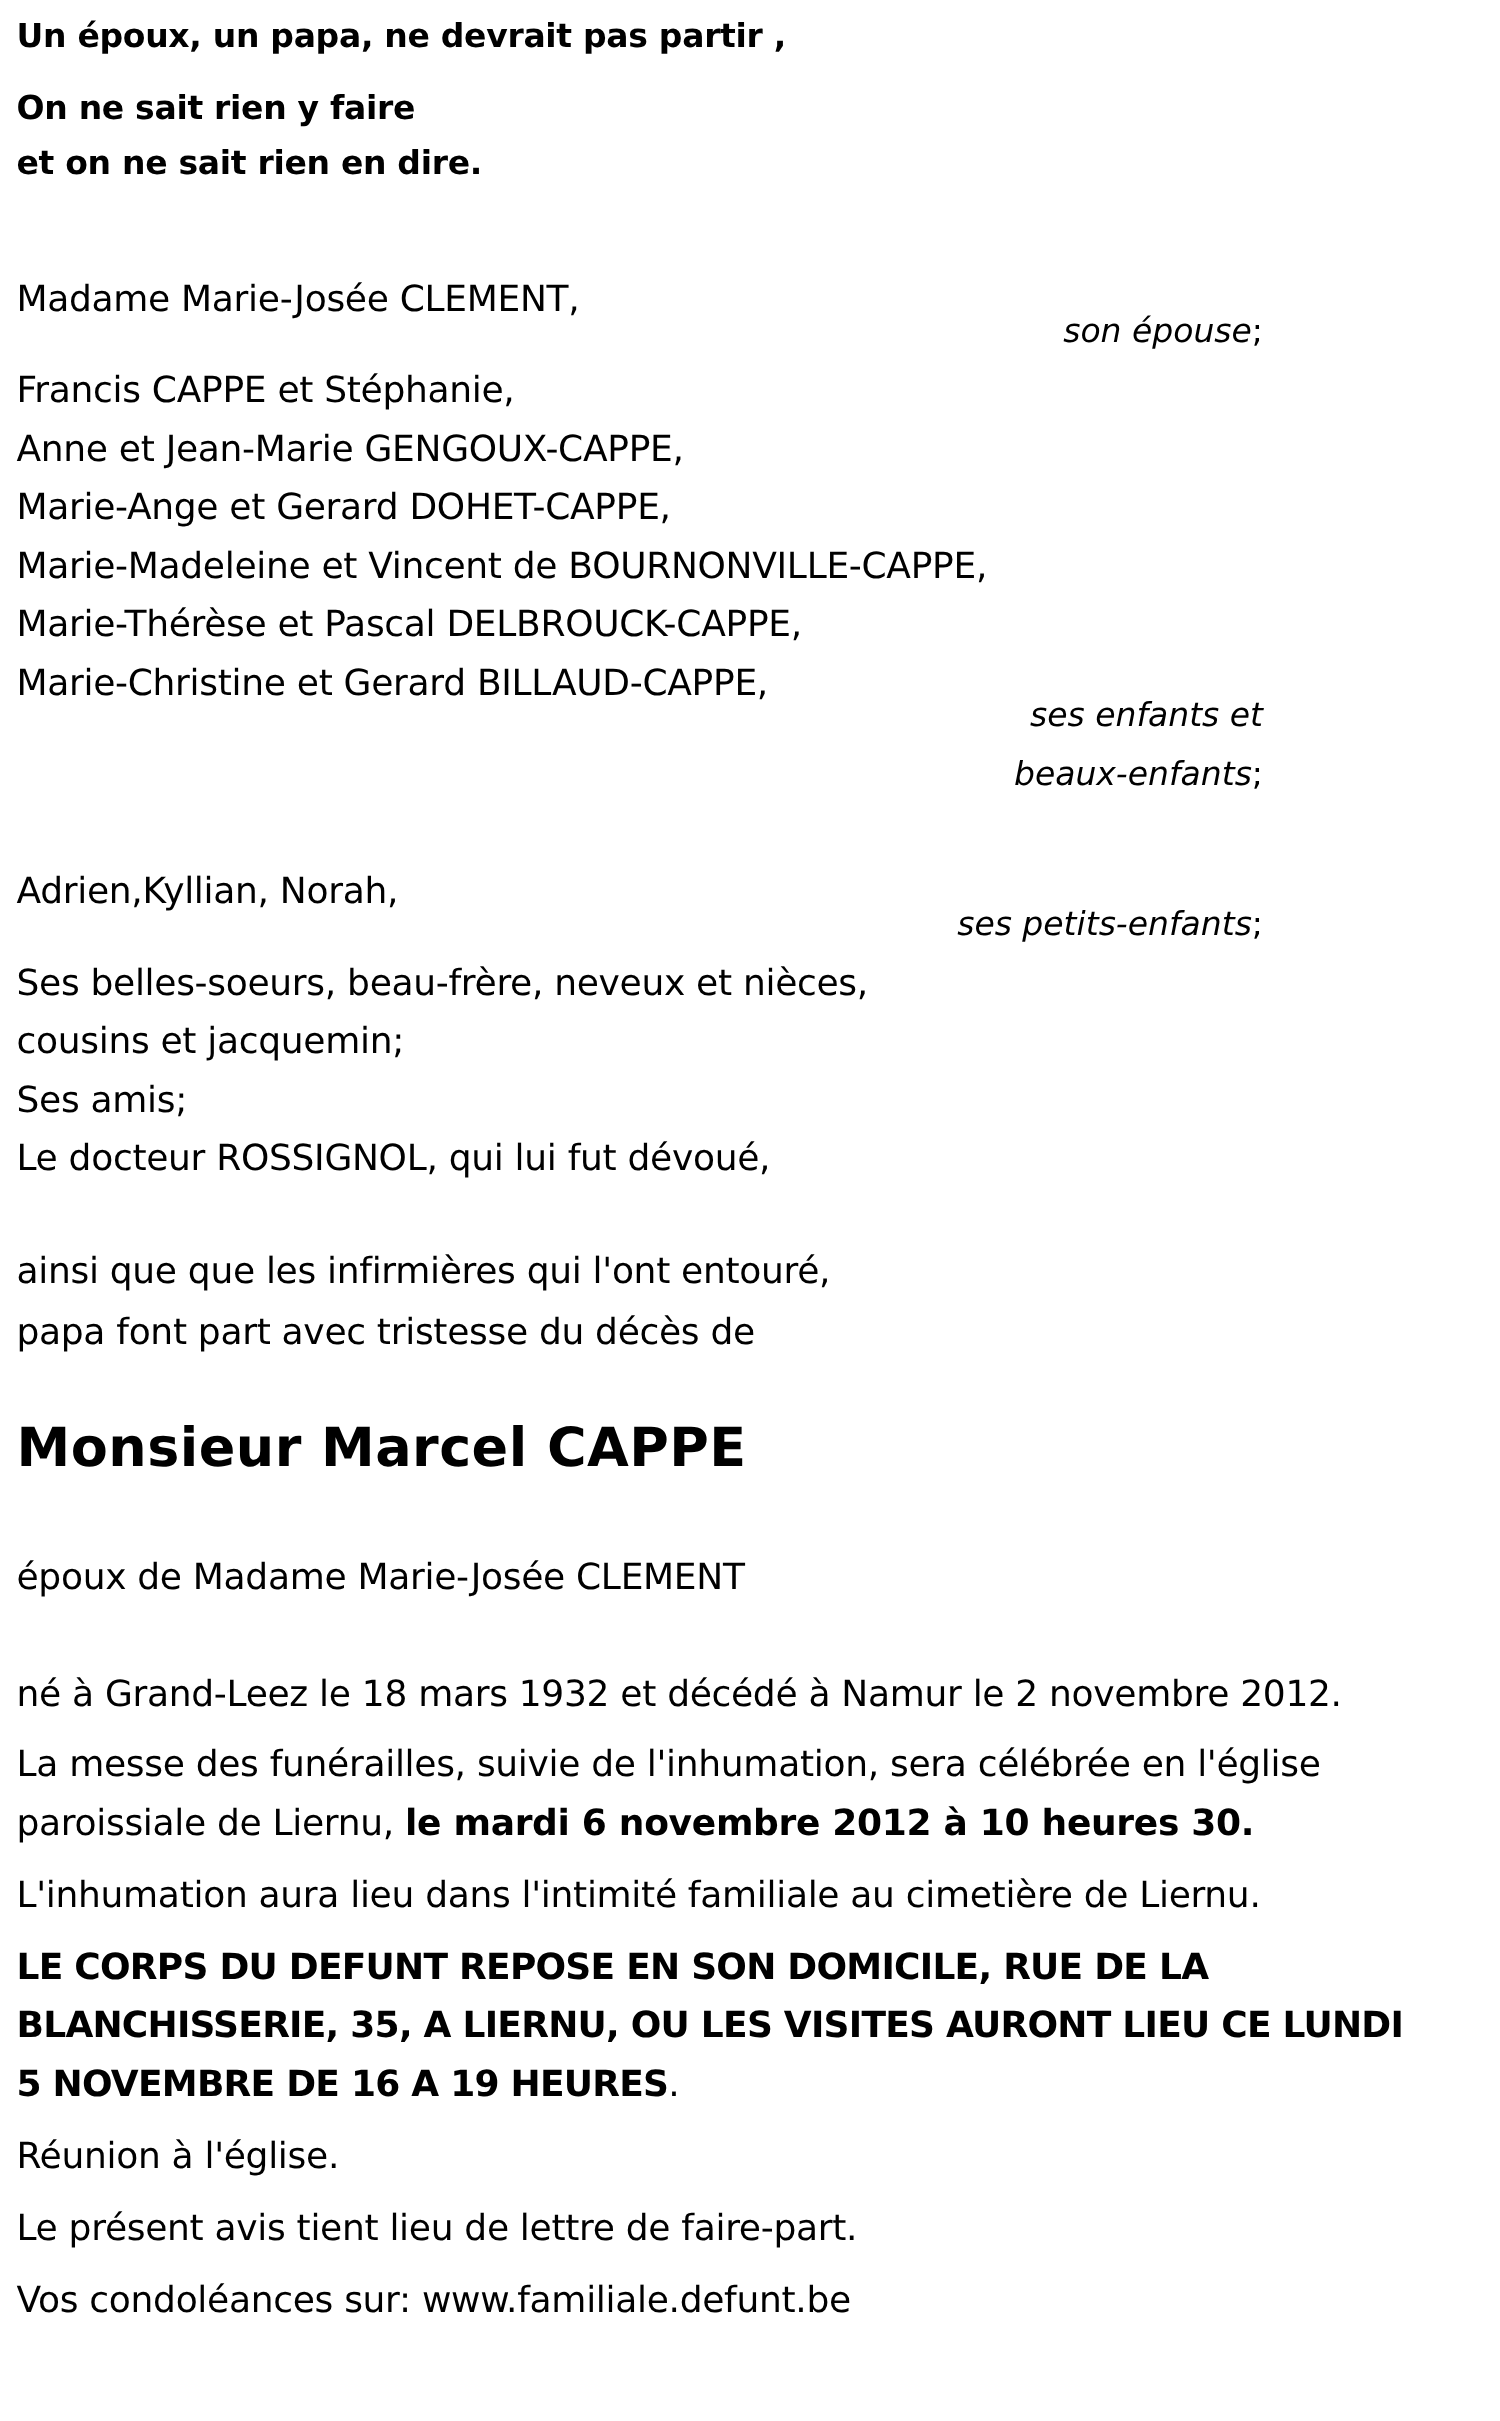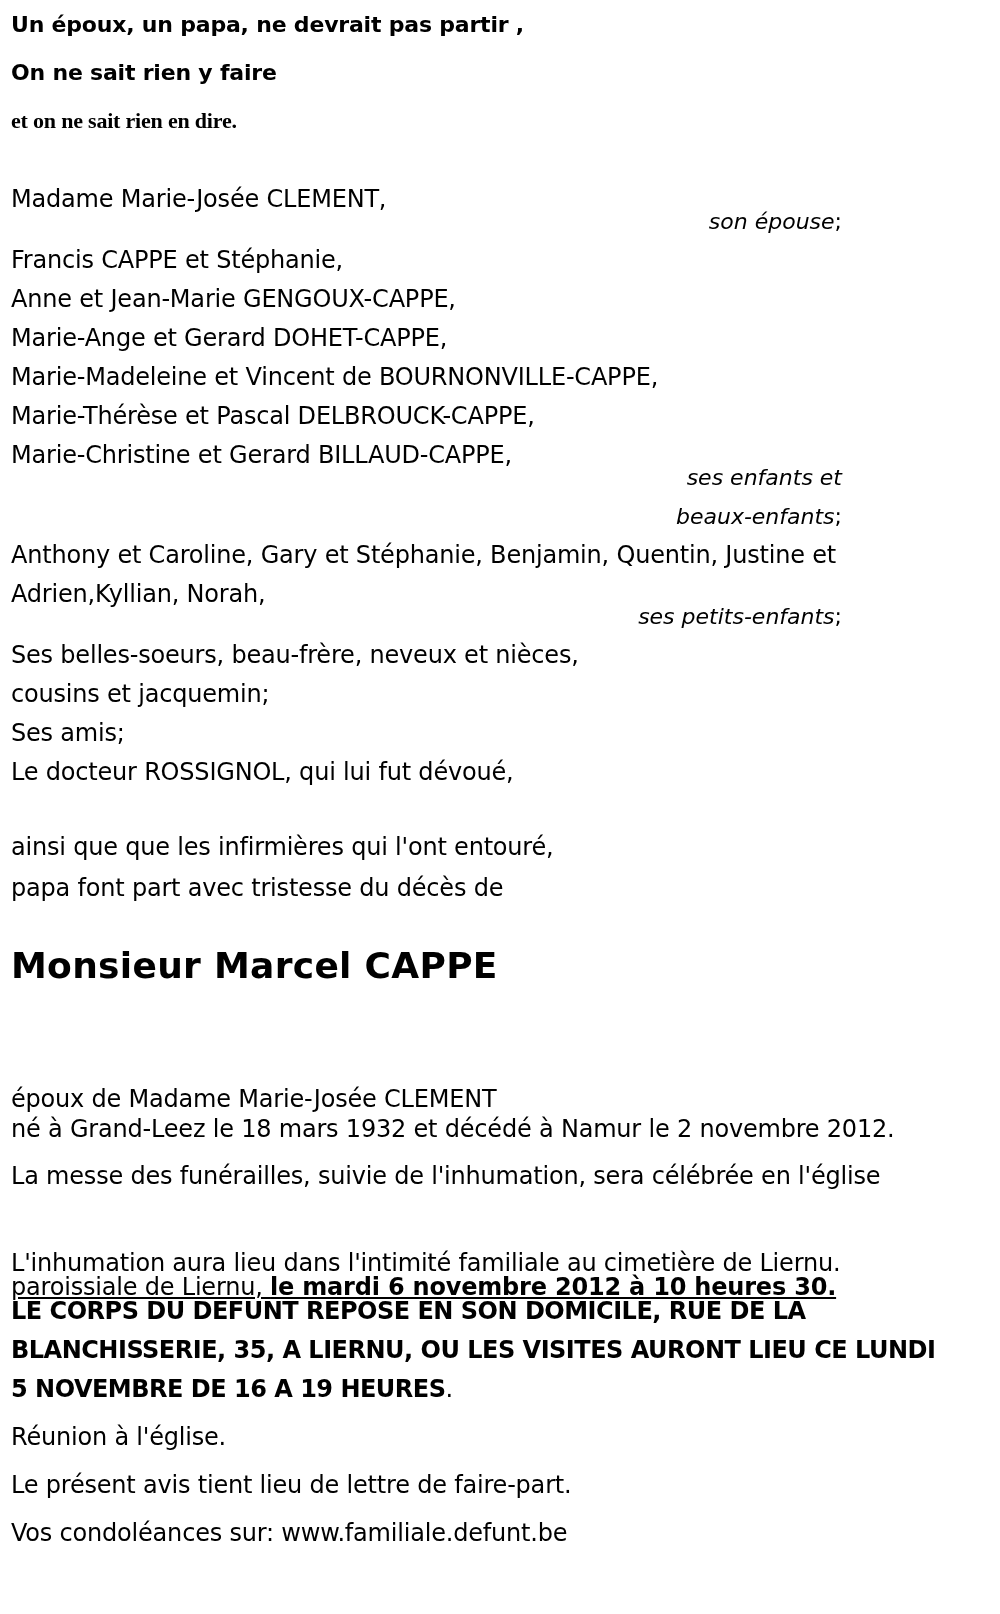--- a/index.html
+++ b/index.html
@@ -57,57 +57,56 @@
       letter-spacing: -0.5px;
     }
   </style>
 </head>
 <body>
 
 <div class="page">
 
   <div class="line poem" style="top:10px;">Un époux, un papa, ne devrait pas partir ,</div>
   <div class="line poem" style="top:58px;">On ne sait rien y faire</div>
-  <div class="line poem" style="top:106px;font-family:Liberation Serif, serif;">et on ne sait rien en dire.</div>
+  <div class="line poem" style="top:95px;">et on ne sait rien en dire.</div>
 
   <div class="line" style="top:184px;">Madame Marie-Josée CLEMENT,</div>
   <div class="role" style="top:208px;">
     <span>son épouse</span><span class="semi">;</span>
   </div>
 
   <div class="line" style="top:245px;">Francis CAPPE et Stéphanie,</div>
   <div class="line" style="top:284px;">Anne et Jean-Marie GENGOUX-CAPPE,</div>
   <div class="line" style="top:323px;">Marie-Ange et Gerard DOHET-CAPPE,</div>
   <div class="line" style="top:362px;">Marie-Madeleine et Vincent de BOURNONVILLE-CAPPE,</div>
   <div class="line" style="top:401px;">Marie-Thérèse et Pascal DELBROUCK-CAPPE,</div>
   <div class="line" style="top:440px;">Marie-Christine et Gerard BILLAUD-CAPPE,</div>
   <div class="role" style="top:464px;">ses enfants et</div>
   <div class="role" style="top:503px;">
     <span>beaux-enfants</span><span class="semi">;</span>
   </div>
 
-  <div class="line" style="top:540px;">Anthony et Caroline, Gary et Stéphanie, Benjamin, Quentin, Justine et</div>
   <div class="line" style="top:579px;">Adrien,Kyllian, Norah,</div>
   <div class="role" style="top:603px;">
     <span>ses petits-enfants</span><span class="semi">;</span>
   </div>
 
   <div class="line" style="top:640px;">Ses belles-soeurs, beau-frère, neveux et nièces,</div>
   <div class="line" style="top:679px;">cousins et jacquemin;</div>
   <div class="line" style="top:718px;">Ses amis;</div>
   <div class="line" style="top:757px;">Le docteur ROSSIGNOL, qui lui fut dévoué,</div>
   <div class="line" style="top:796px;margin-top:36px;">ainsi que que les infirmières qui l'ont entouré,</div>
 
   <div class="line" style="top:873px;">papa font part avec tristesse du décès de</div>
   <div class="line deceased" style="top:944px;">Monsieur Marcel CAPPE</div>
-  <div class="line" style="top:1036px;margin-top:48px;">époux de Madame Marie-Josée CLEMENT</div>
+  <div class="line" style="top:1036px;">époux de Madame Marie-Josée CLEMENT</div>
 
   <div class="line" style="top:1114px;">né à Grand-Leez le 18 mars 1932 et décédé à Namur le 2 novembre 2012.</div>
   <div class="line" style="top:1161px;">La messe des funérailles, suivie de l'inhumation, sera célébrée en l'église</div>
-  <div class="line" style="top:1272px;text-decoration:underline;">
+  <div class="line" style="top:1200px;">
     <span>paroissiale de Liernu, </span><span class="bold">le mardi 6 novembre 2012 à 10 heures 30.</span>
   </div>
   <div class="line" style="top:1248px;">L'inhumation aura lieu dans l'intimité familiale au cimetière de Liernu.</div>
 
   <div class="line caps" style="top:1296px;">LE CORPS DU DEFUNT REPOSE EN SON DOMICILE, RUE DE LA</div>
   <div class="line caps" style="top:1335px;">BLANCHISSERIE, 35, A LIERNU, OU LES VISITES AURONT LIEU CE LUNDI</div>
   <div class="line" style="top:1374px;">
     <span class="caps">5 NOVEMBRE DE 16 A 19 HEURES</span><span>.</span>
   </div>
 

